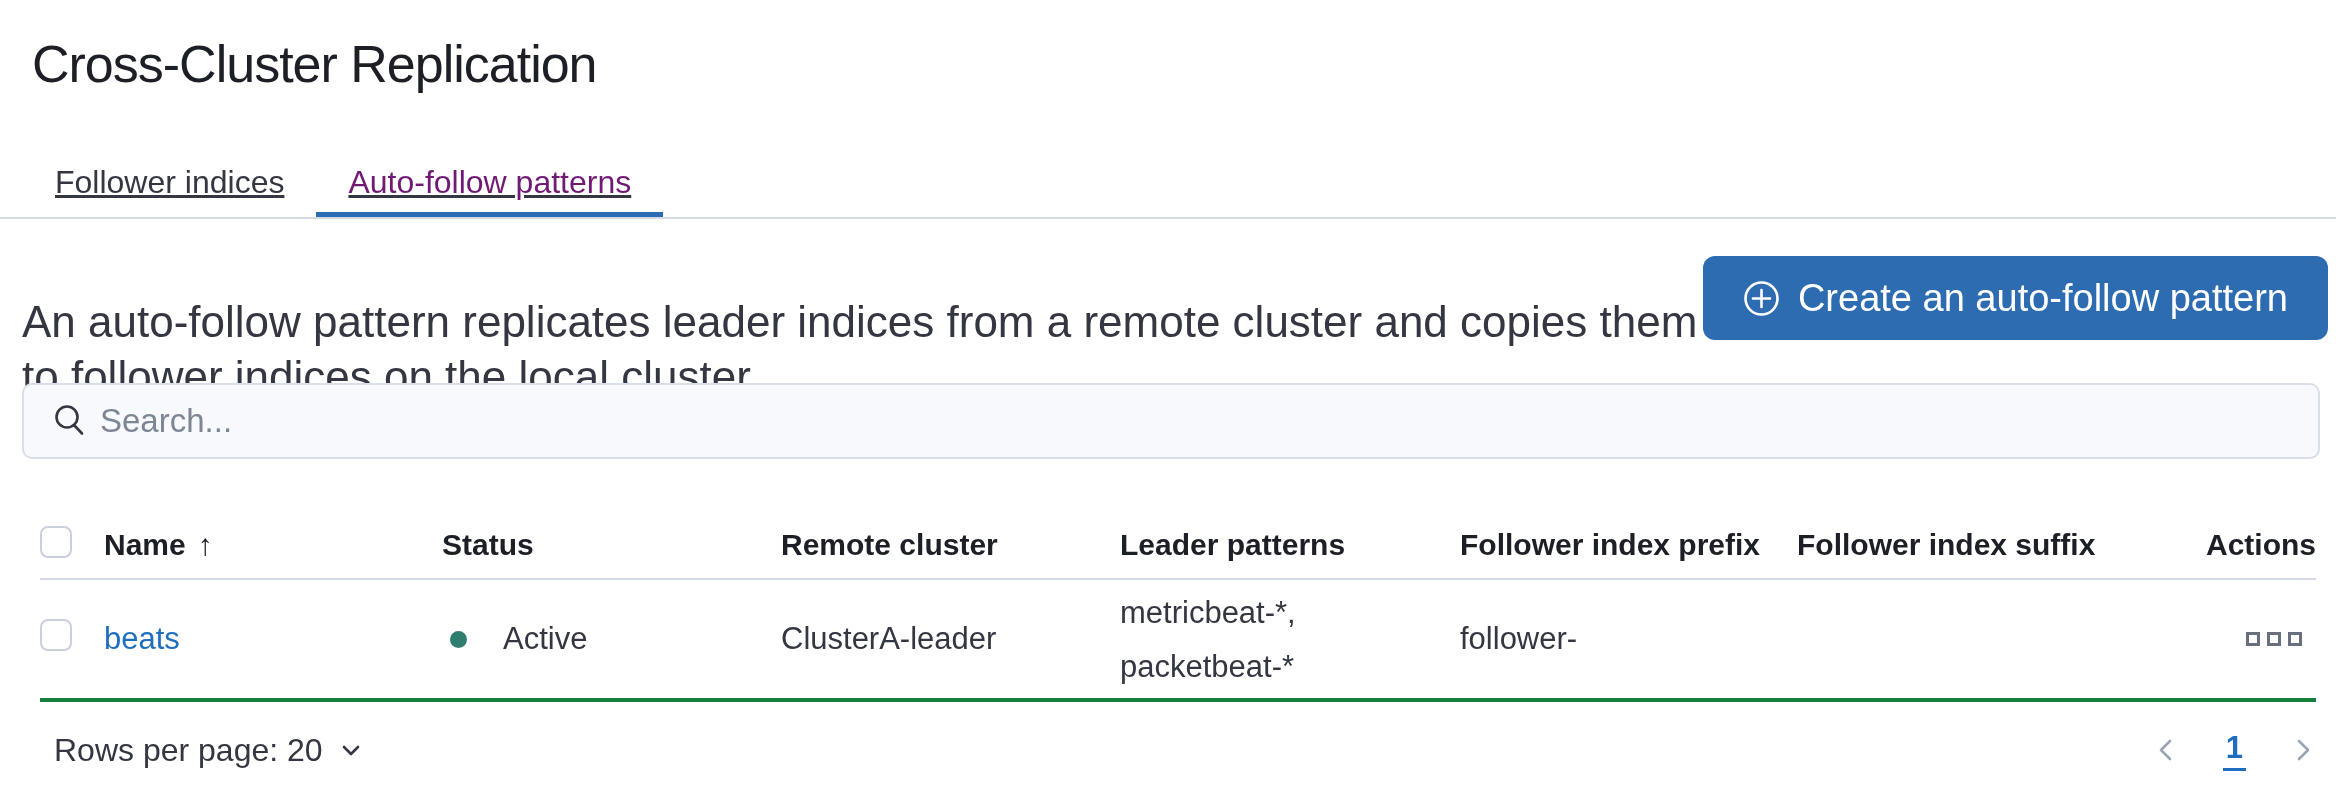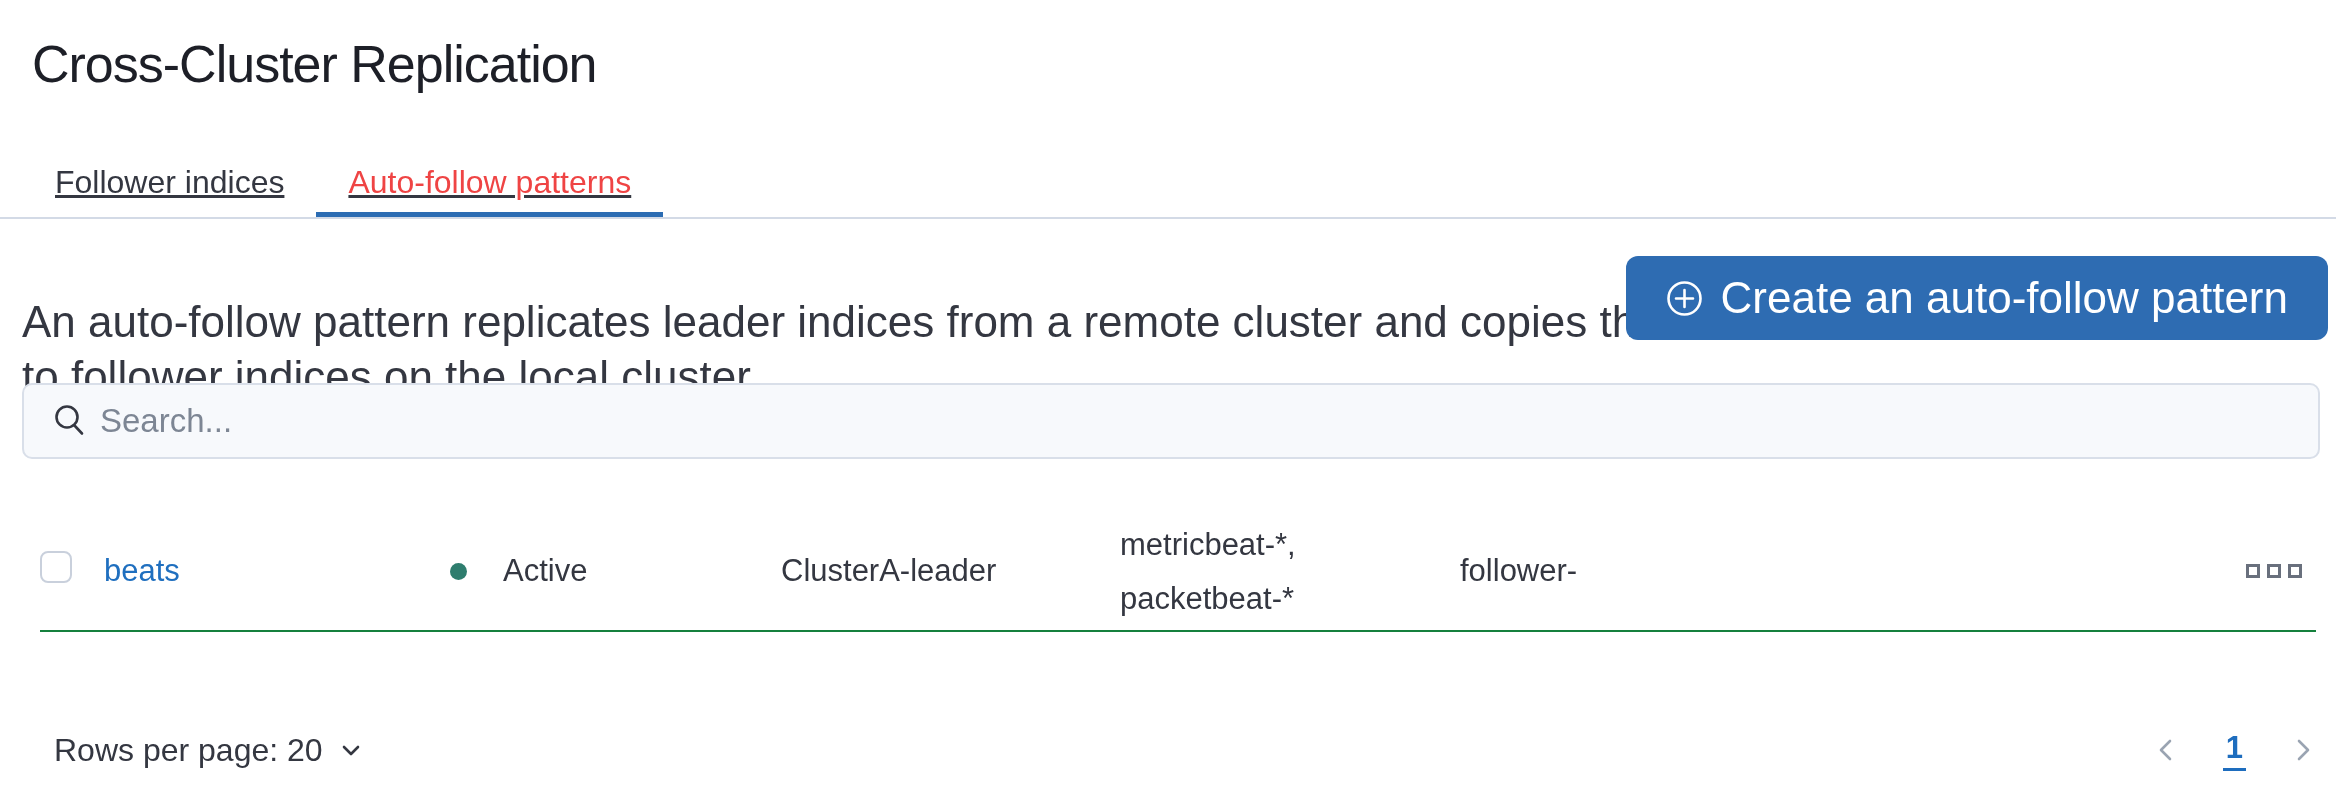--- a/index.html
+++ b/index.html
@@ -18,31 +18,31 @@
   .tabs-bar{
     position:absolute;left:0;right:0;top:147px;height:70px;
     border-bottom:2px solid #d3dae6;box-sizing:content-box;text-decoration:underline;
   }
   .tabs{display:flex;margin-left:23px;height:100%;}
   .tab{
     display:flex;align-items:center;padding:0 32px;
     font-size:32px;font-weight:500;color:#343741;cursor:pointer;
   }
   .tab.active{
-    color:#ef4444;box-shadow:inset 0 -5px 0 #2b6cb3;font-weight:500;
+    color:#701a75;box-shadow:inset 0 -5px 0 #2b6cb3;font-weight:500;
   }
   
   .description{
     position:absolute;left:22px;top:250px;width:1700px;
     font-size:44px;line-height:55px;color:#343741;
   }
   .create-btn{
     position:absolute;right:8px;top:256px;height:84px;
     background:#2e6cb2;border:none;border-radius:12px;color:#fff;
-    font-family:inherit;font-size:44px;font-weight:400;
+    font-family:inherit;font-size:38px;font-weight:400;
     display:flex;align-items:center;gap:18px;padding:0 40px;cursor:pointer;
   }
   
   .search-box{
     position:absolute;left:22px;right:16px;top:383px;height:76px;
     background:#f7f9fc;border:2px solid #d9dfe9;border-radius:10px;
     display:flex;align-items:center;gap:10px;padding-left:28px;box-sizing:border-box;
   }
   .search-box input{
     flex:1;border:none;background:transparent;outline:none;
@@ -51,21 +51,21 @@
   .search-box input::placeholder{color:#7d8694;opacity:1;}
   
   .table{position:absolute;left:40px;right:20px;top:512px;}
   .tgrid{
     display:grid;
     grid-template-columns:64px 338px 339px 339px 340px 337px 303px 1fr;
     align-items:center;
   }
   .thead{height:66px;border-bottom:2px solid #d3dae6;
     font-size:30px;font-weight:700;color:#1d1f27;}
-  .trow{height:118px;border-bottom:2px solid #15803d;font-size:31px;}
+  .trow{height:118px;border-bottom:4px solid #15803d;font-size:31px;}
   .cell-actions{justify-self:end;text-align:right;}
   .checkbox{
     width:32px;height:32px;border:2px solid #c9d0dc;border-radius:8px;
     background:#fff;display:inline-block;box-sizing:border-box;cursor:pointer;
   }
   .th-name{display:flex;align-items:center;gap:12px;cursor:pointer;}
   .sort-arrow{font-weight:400;font-size:30px;color:#1d1f27;}
   .link{color:#1f6fbf;text-decoration:none;cursor:pointer;}
   .status{display:flex;align-items:center;gap:36px;padding-left:8px;}
   .dot{width:17px;height:17px;border-radius:50%;background:#2e7d6e;flex:0 0 auto;}
@@ -125,20 +125,33 @@
   <span>
     <svg width="36" height="36" viewBox="0 0 36 36" fill="none" stroke="#343741" stroke-width="2.6" stroke-linecap="round">
       <circle cx="15" cy="14" r="10.5"></circle>
       <path d="M22.5 22.5l7.5 8"></path>
     </svg>
   </span>
   <input type="text" value="" placeholder="Search..." style="">
 </div>
 
 <div class="table">
+  <div class="tgrid thead">
+    <div><span class="checkbox"></span></div>
+    <div class="th-name">
+      <span>Name</span>
+      <span class="sort-arrow">↑</span>
+    </div>
+    <div>Status</div>
+    <div>Remote cluster</div>
+    <div>Leader patterns</div>
+    <div>Follower index prefix</div>
+    <div>Follower index suffix</div>
+    <div class="cell-actions">Actions</div>
+  </div>
 
   <div class="tgrid trow">
     <div><span class="checkbox"></span></div>
     <div>
       <a class="link">beats</a>
     </div>
     <div class="status">
       <span class="dot"></span>
       <span>Active</span>
     </div>

